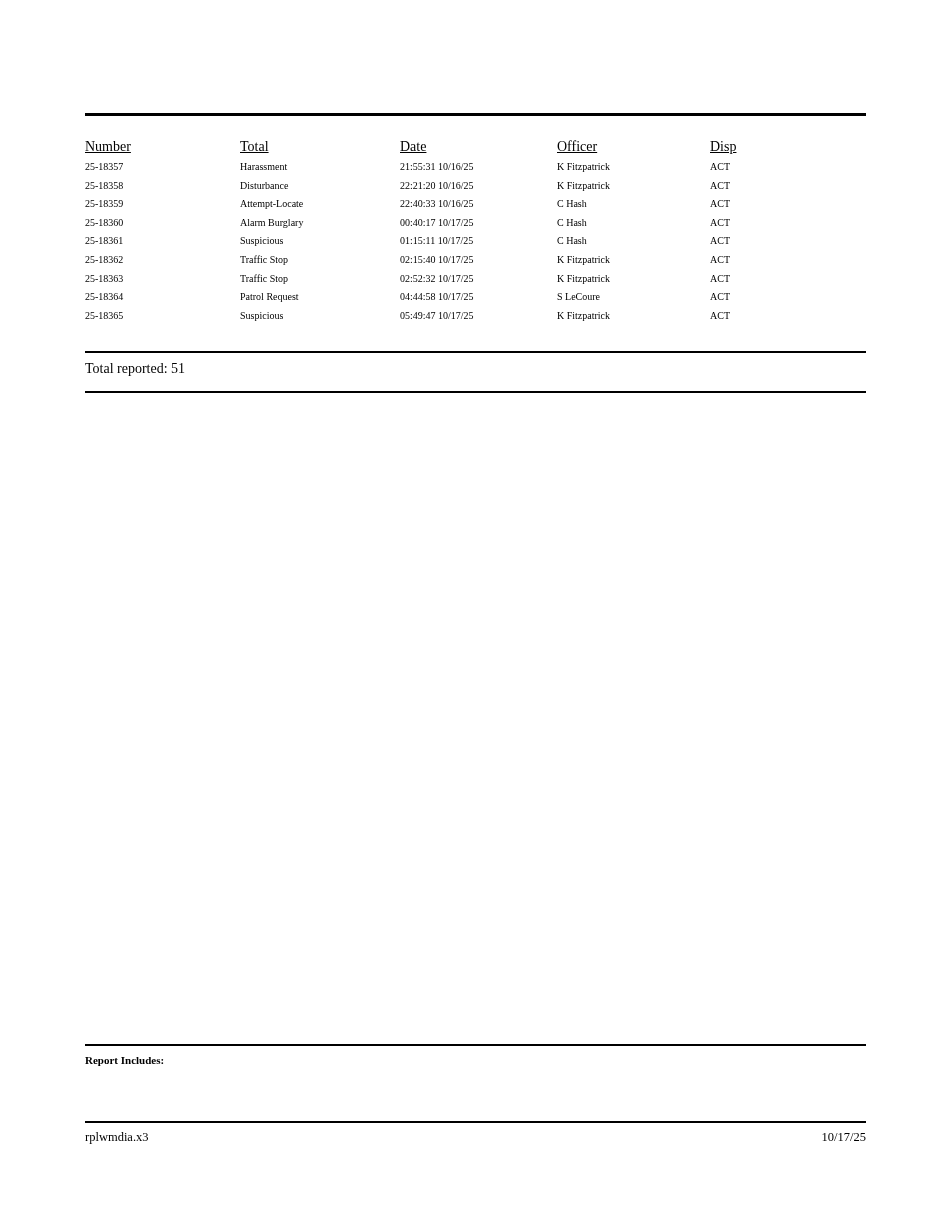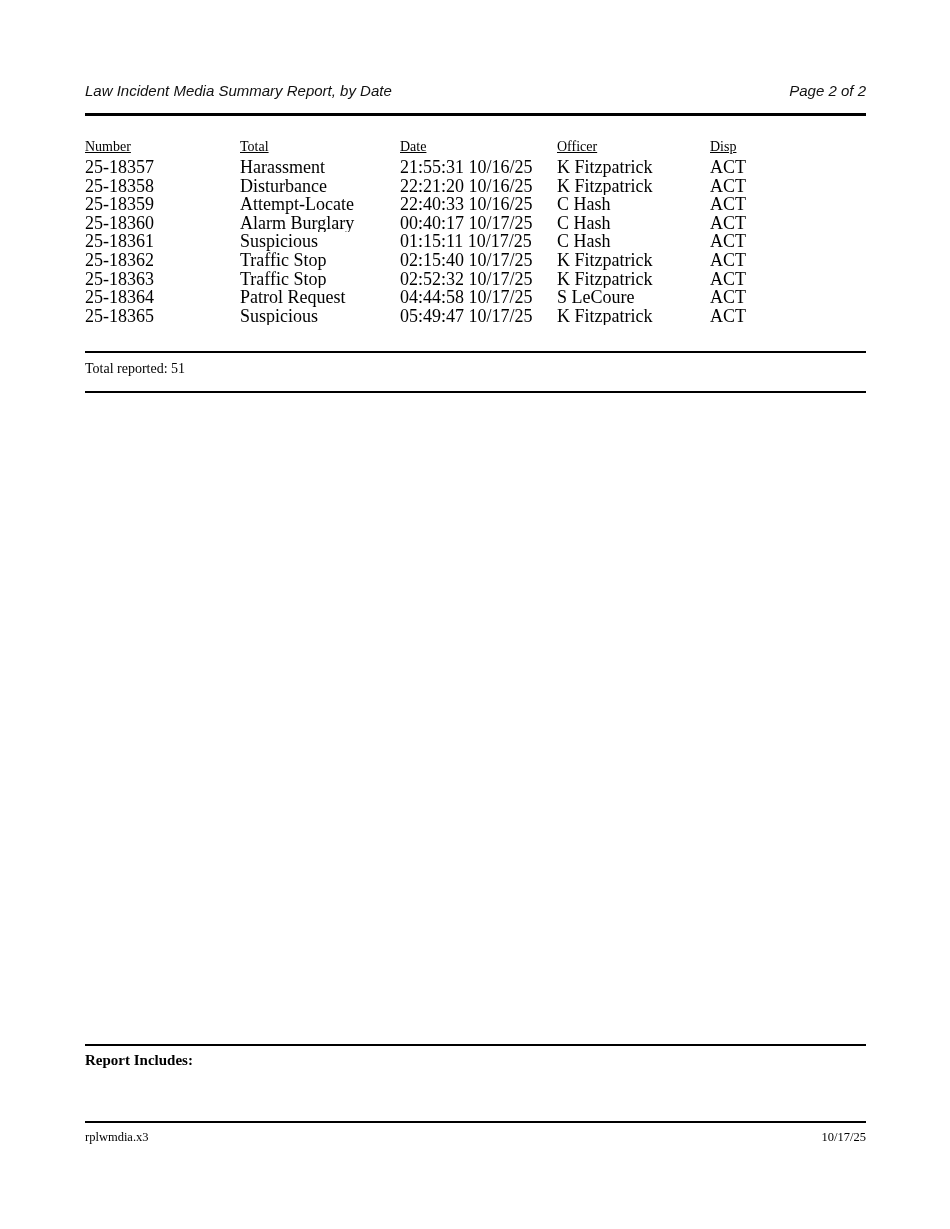--- a/index.html
+++ b/index.html
@@ -63,38 +63,38 @@
     text-decoration: underline;
     padding: 0 0 3px 0;
     font-size: 14px;
   }
   .incident-table td {
     padding: 0;
     height: 18.6px;
     line-height: 18.6px;
     white-space: nowrap;
     overflow: hidden;
-    font-size: 18px;
+    font-size: 10px;
   }
 
   
   .total-reported {
     position: absolute;
     left: 85px;
     top: 361px;
     font-size: 14px;
   }
 
   
   .report-includes {
     position: absolute;
     left: 85px;
     top: 1051px;
     width: 785px;
-    font-size: 15px;
+    font-size: 11px;
     line-height: 19px;
   }
   .report-includes .ri-heading {
     font-weight: bold;
     margin-bottom: 0;
   }
 
   
   .report-footer {
     position: absolute;
@@ -105,24 +105,20 @@
     justify-content: space-between;
     font-size: 12.5px;
     text-align: right;
   }
 </style>
 </head>
 <body>
 
 <div class="page">
 
-  <div class="report-header">
-    <span>Law Incident Media Summary Report, by Date</span>
-    <span>Page 2 of 2</span>
-  </div>
 
   <div class="rule rule-header"></div>
 
   <table class="incident-table">
     <colgroup>
       <col class="c-number">
         <col class="c-nature">
         <col class="c-date">
         <col class="c-officer">
         <col class="c-disp">

